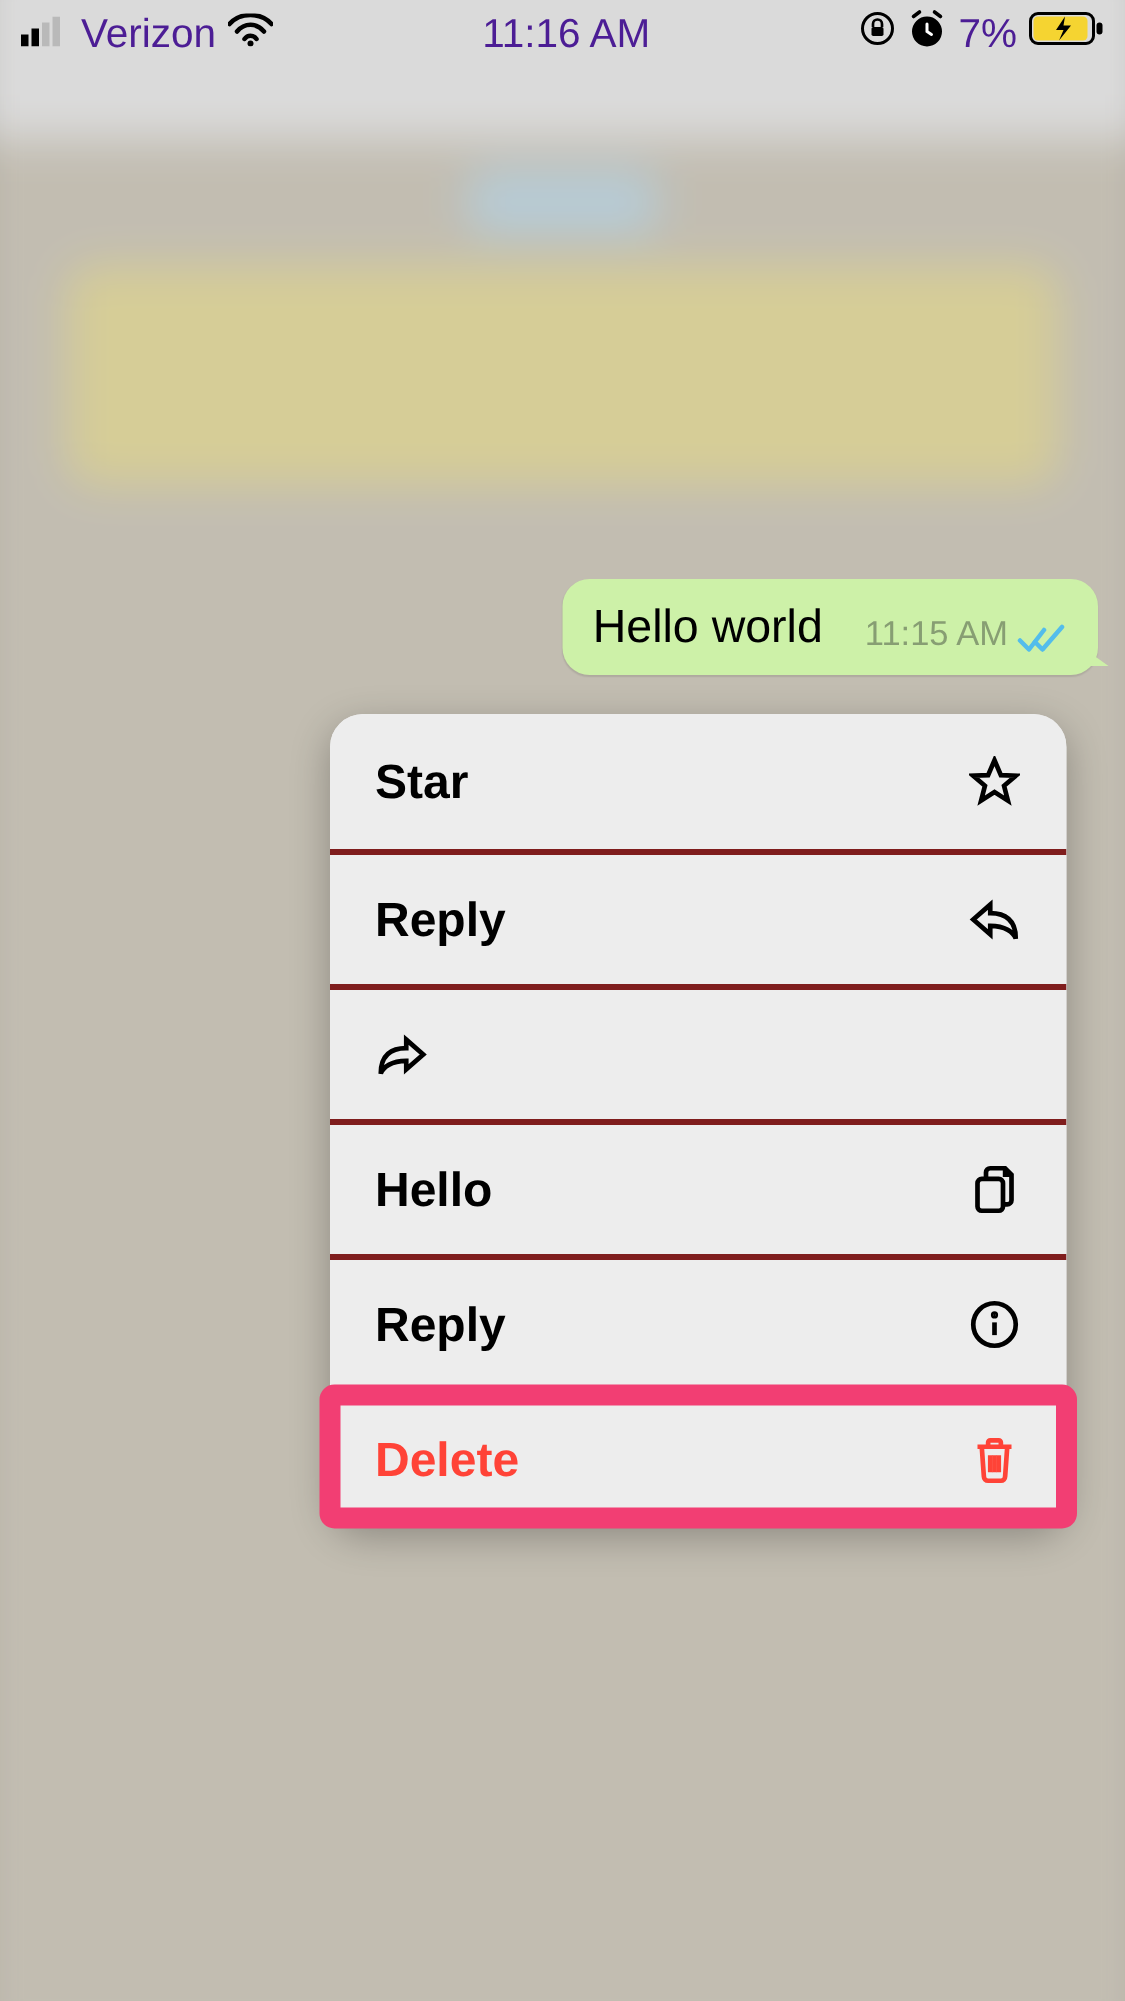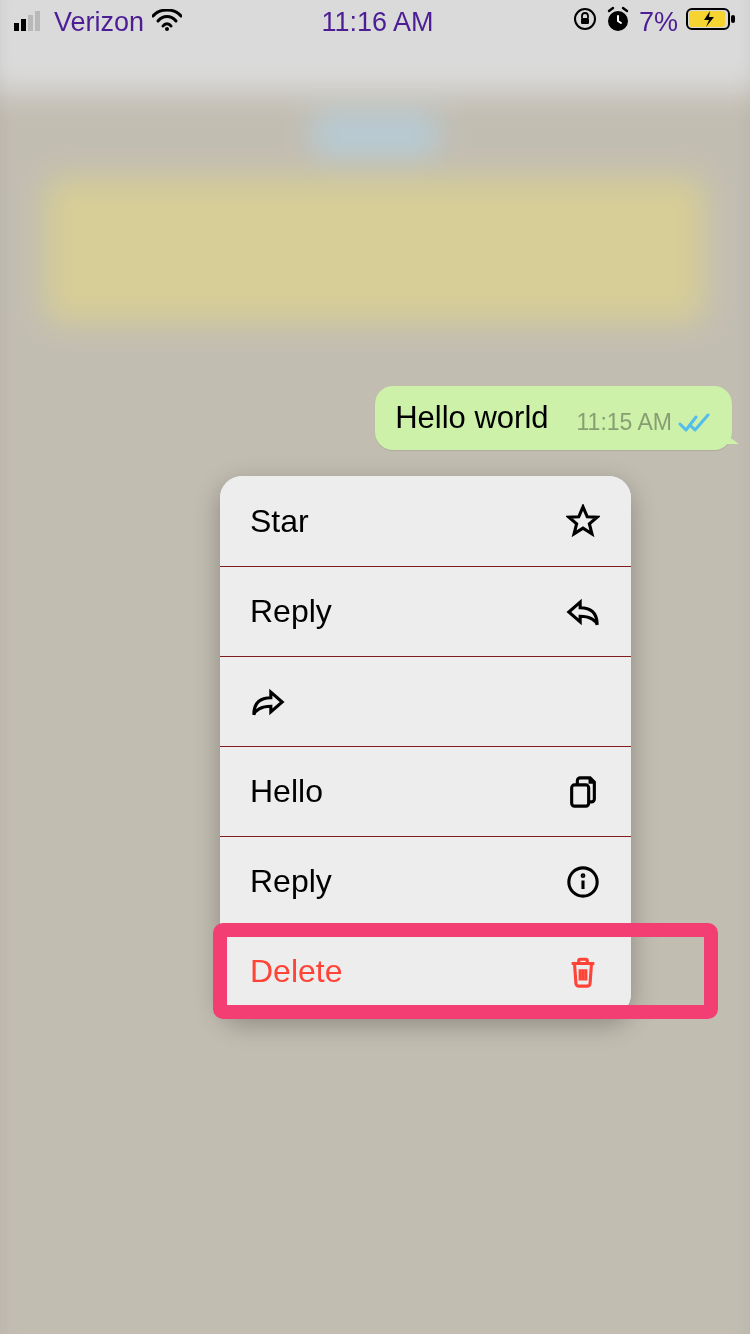--- a/index.html
+++ b/index.html
@@ -86,45 +86,46 @@
   .bubble-tail {
     position: absolute;
     right: -7px;
     bottom: 6px;
     width: 0; height: 0;
     border-left: 14px solid #cdf1a8;
     border-top: 10px solid transparent;
     border-bottom: 0 solid transparent;
   }
   .bubble-text { font-size: 31px; color: #000; }
-  .bubble-meta { display: flex; align-items: center; gap: 6px; }
+  .bubble-meta { display: flex; align-items: flex-end; gap: 6px; }
   .bubble-time { font-size: 23px; color: #879e73; }
   .read-tick svg { display: block; }
 
   
   .context-menu {
     position: absolute;
     top: 476px;
     left: 220px;
-    width: 411px;
+    width: 491px;
     background: #e7e7e7;
     border-radius: 22px;
     overflow: hidden;
     z-index: 5;
     box-shadow: 0 8px 26px rgba(0,0,0,0.28);
+    font-weight: bold;
   }
   .menu-item {
     display: flex;
     align-items: center;
     justify-content: space-between;
     padding: 0 30px;
     height: 90px;
     font-size: 32px;
     color: #000;
-    border-top: 1px solid #7f1d1d;
+    border-top: 4px solid #7f1d1d;
     background: #ededed;
   }
   .menu-item:first-child { border-top: none; }
   .menu-item.danger { color: #ff4337; }
   .menu-icon { width: 36px; height: 36px; display: flex; align-items: center; justify-content: center; }
   .menu-icon svg { width: 34px; height: 34px; stroke: #000; fill: none; stroke-width: 2.2; }
   .menu-item.danger .menu-icon svg { stroke: #ff4337; }
 
   
   .highlight-ring {

